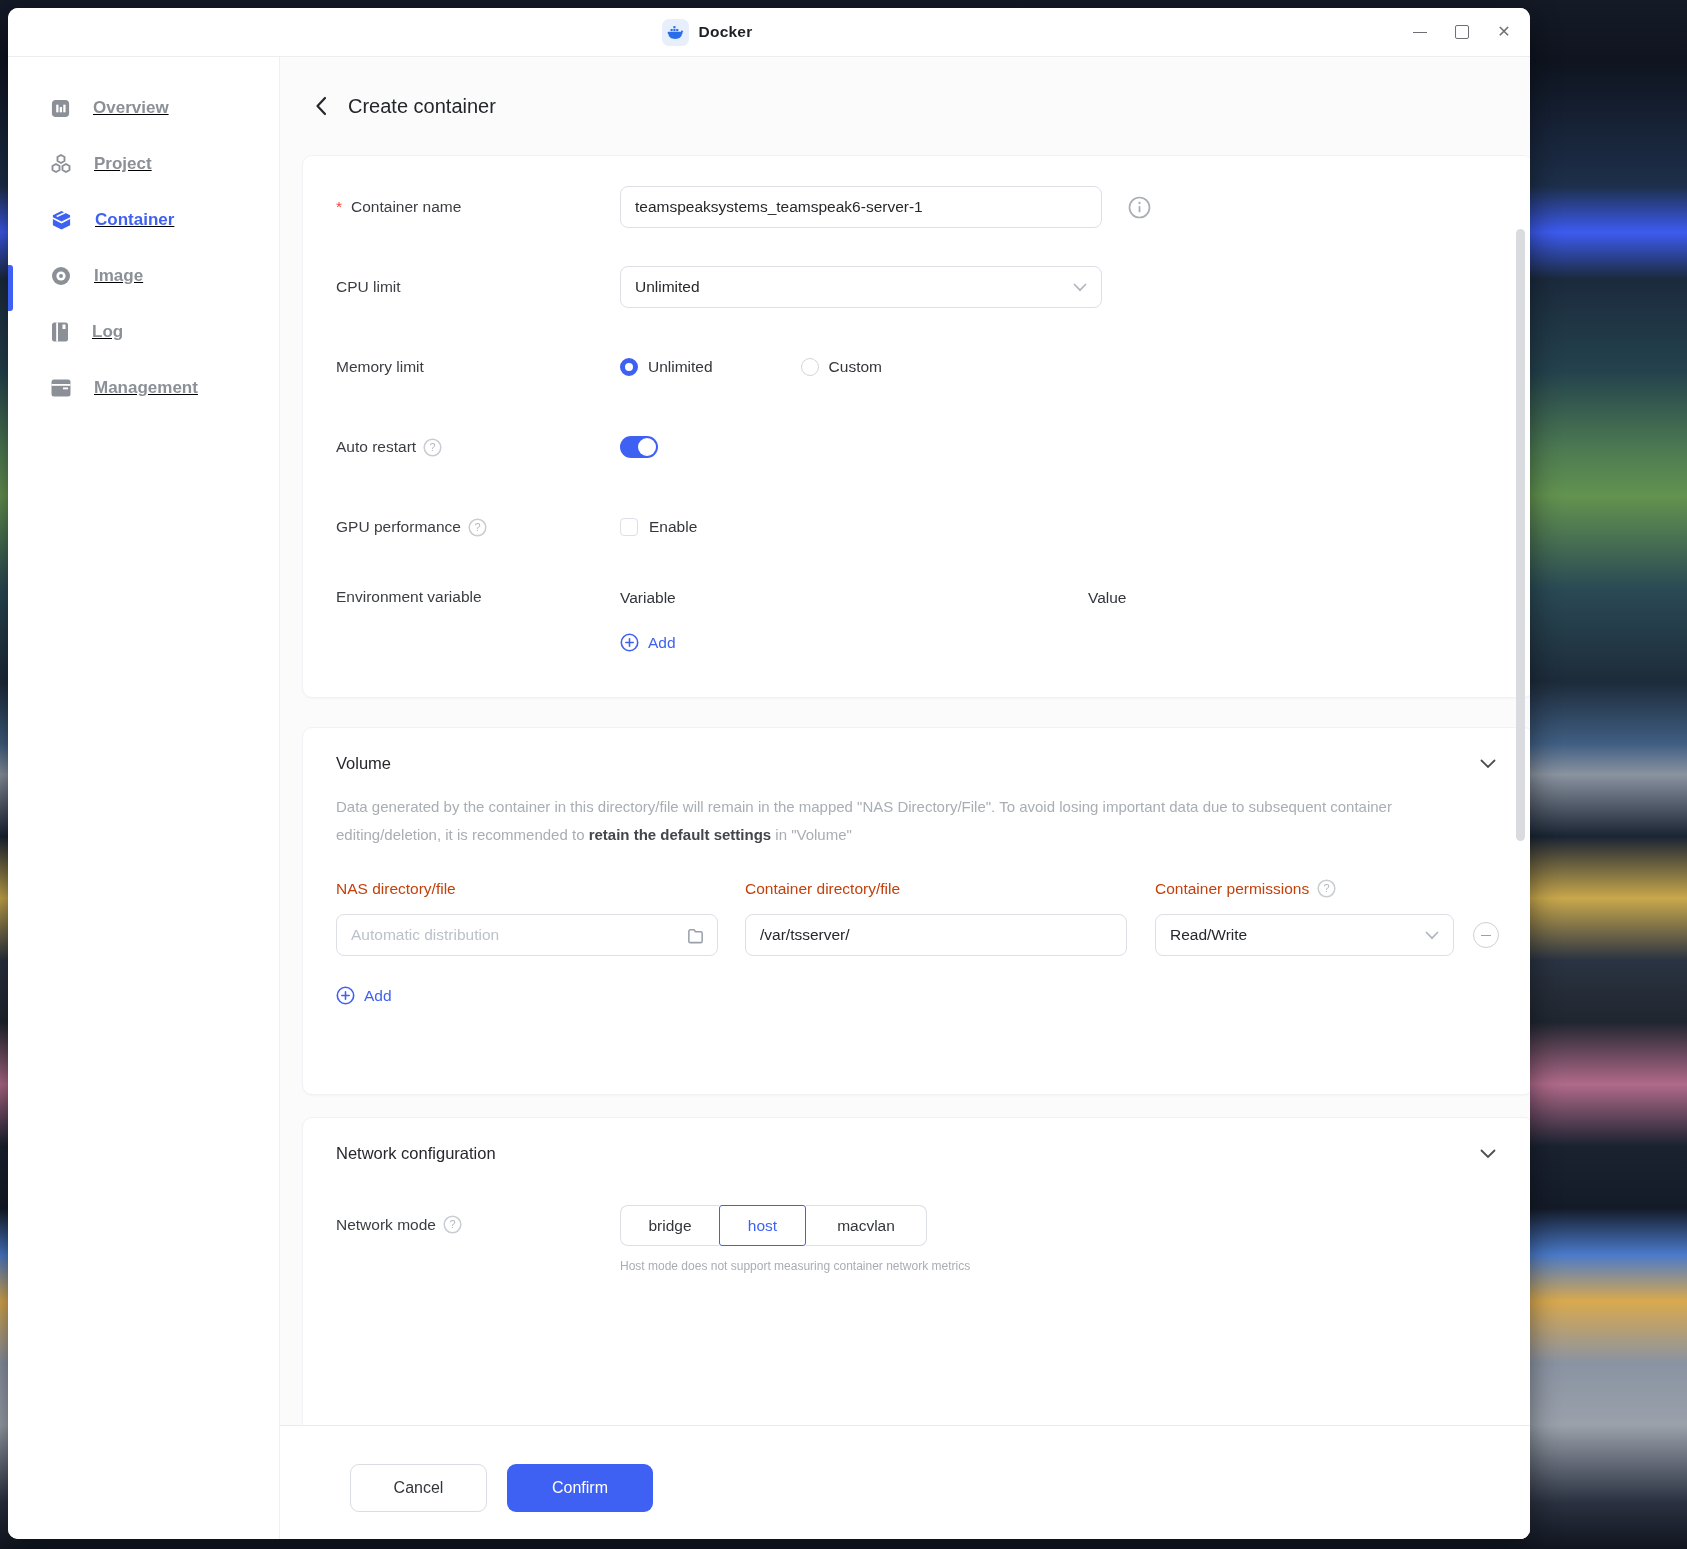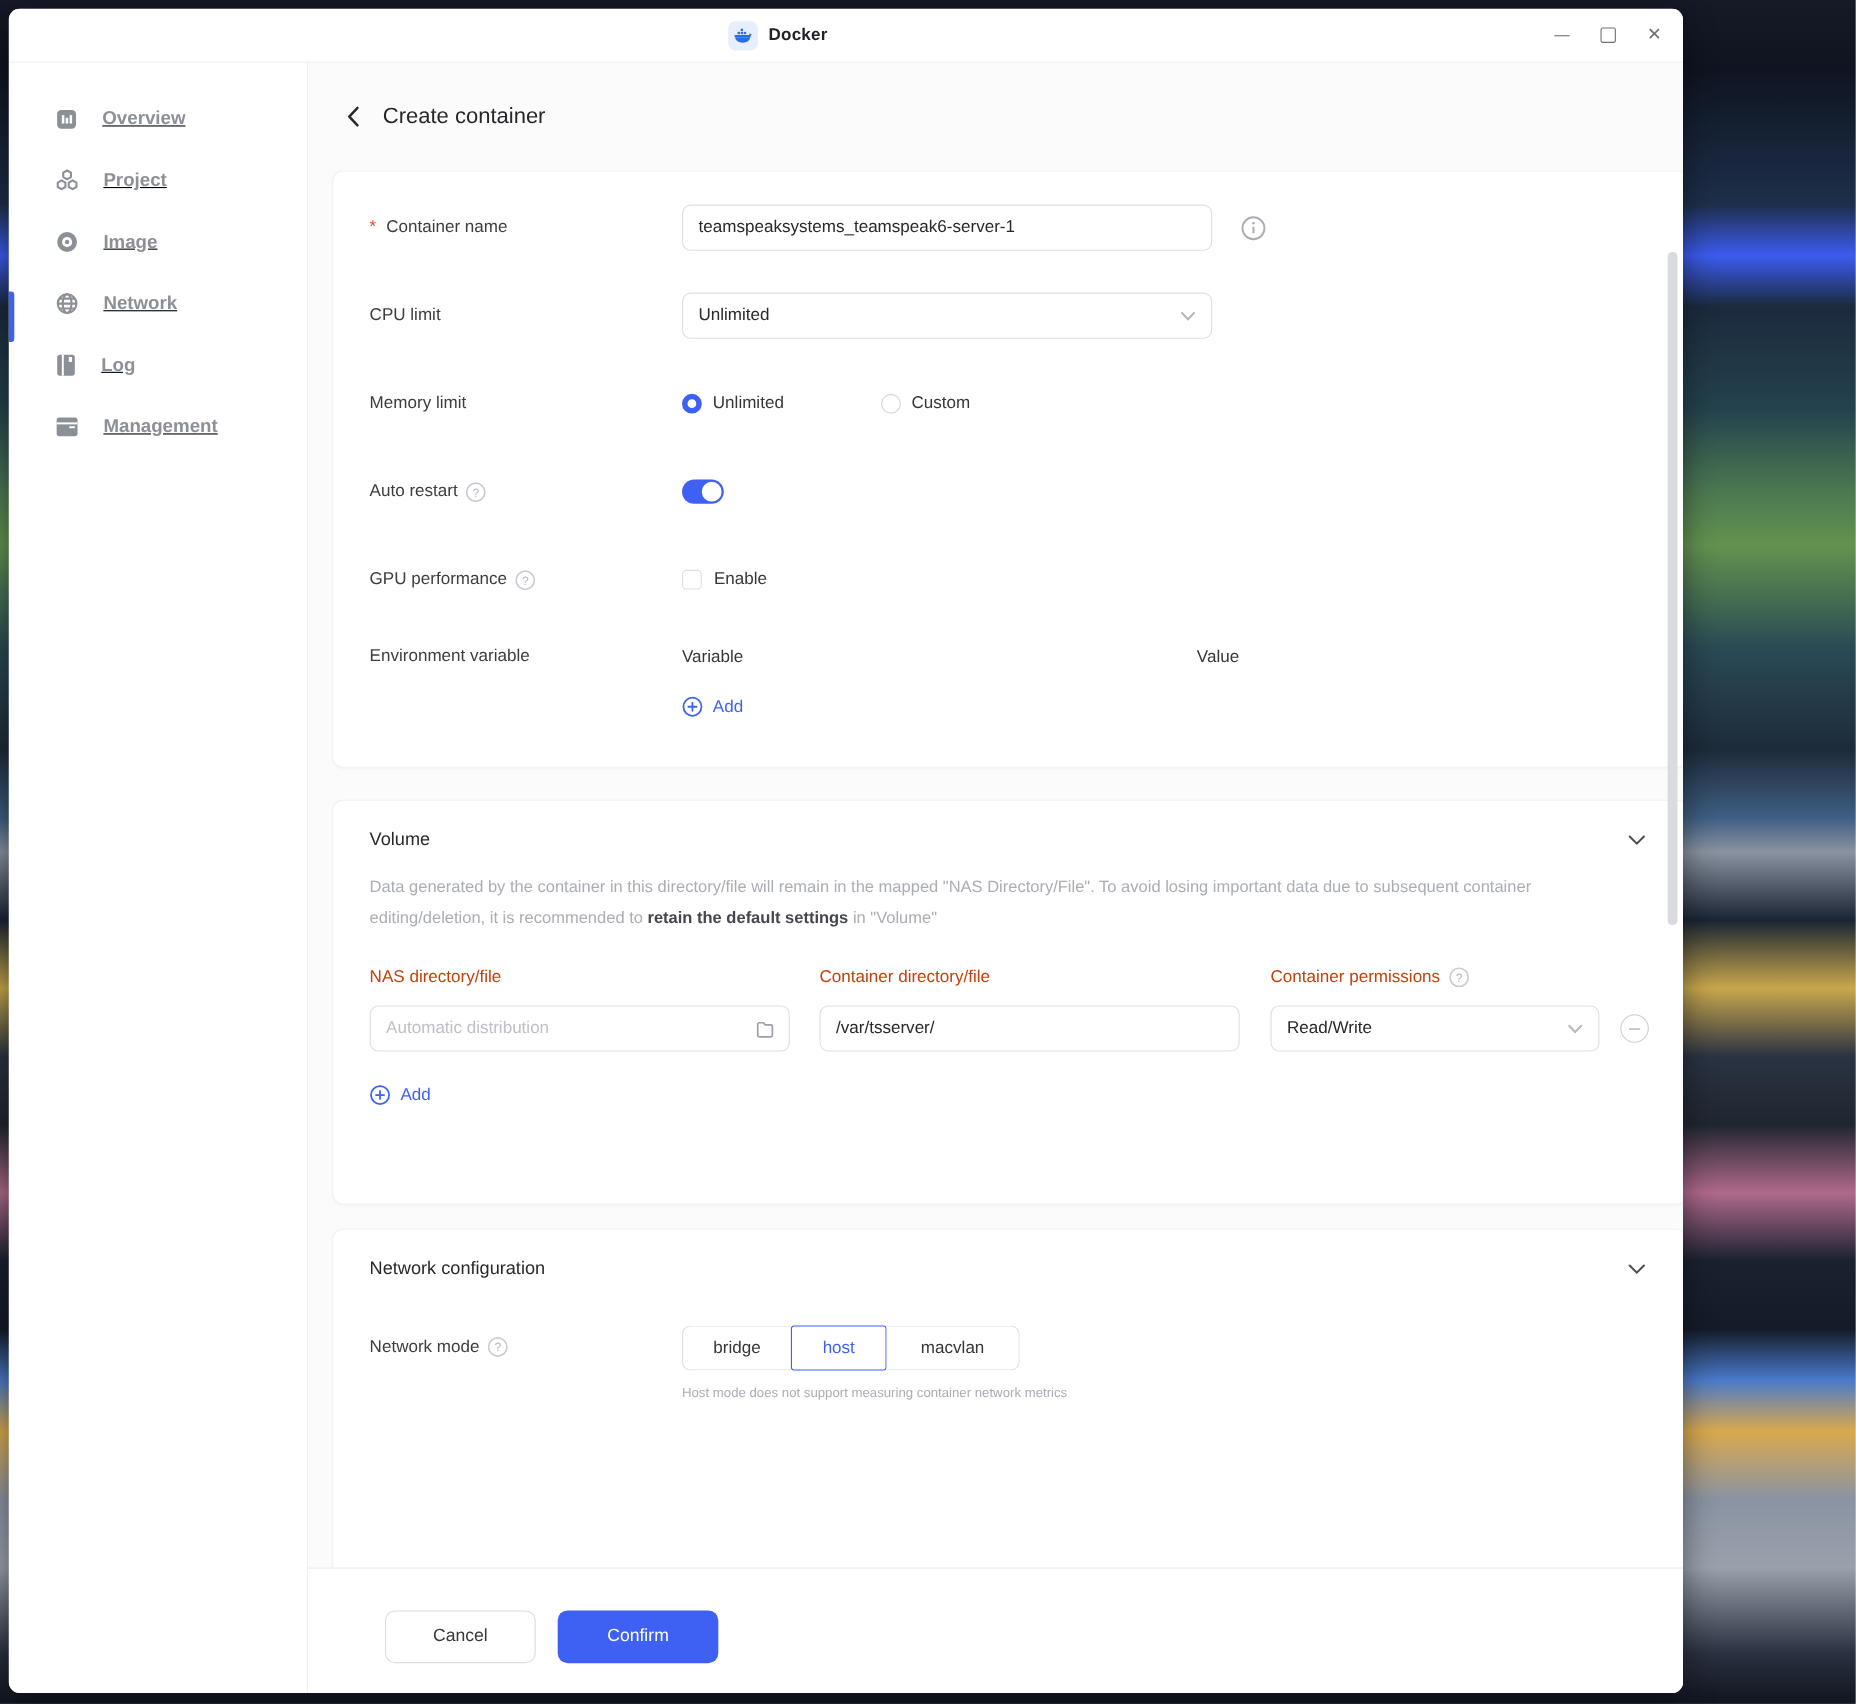--- a/index.html
+++ b/index.html
@@ -157,42 +157,42 @@
         <span>
           <svg width="22" height="22" viewBox="0 0 22 22" fill="none" stroke="#8b9097" stroke-width="1.9" stroke-linejoin="round">
             <path d="M11 2l3.5 2v4L11 10 7.5 8V4z"></path>
               <path d="M6 11l3.5 2v4L6 19l-3.5-2v-4z"></path>
               <path d="M16 11l3.5 2v4L16 19l-3.5-2v-4z"></path>
           </svg>
         </span>
         <span class="lbl">Project</span>
       </div>
 
+      <div class="side-item active">
+        <span>
+          <svg width="23" height="23" viewBox="0 0 24 24" fill="#3f61f3">
+              <path d="M12 2l9 4.5v2L12 13 3 8.5v-2z"></path>
+              <path d="M3 10.5l9 4.5 9-4.5V17l-9 4.5L3 17z"></path>
+              <path d="M7 7.8l9-4.2" stroke="#fff" stroke-width="1.6" fill="none"></path>
+            </svg>
+        </span>
+        <span class="lbl">Container</span>
+      </div>
 
       <div class="side-item">
         <span>
           <svg width="22" height="22" viewBox="0 0 22 22">
               <circle cx="11" cy="11" r="9" fill="#8b9097"></circle>
               <circle cx="11" cy="11" r="4.6" fill="#fff"></circle>
               <circle cx="11" cy="11" r="2" fill="#8b9097"></circle>
             </svg>
         </span>
         <span class="lbl">Image</span>
       </div>
 
-      <div class="side-item">
-        <span>
-          <svg width="22" height="22" viewBox="0 0 22 22" fill="none" stroke="#8b9097" stroke-width="1.9">
-              <circle cx="11" cy="11" r="8.5"></circle>
-              <ellipse cx="11" cy="11" rx="4" ry="8.5"></ellipse>
-              <path d="M2.5 11h17M3.5 6.5h15M3.5 15.5h15"></path>
-            </svg>
-        </span>
-        <span class="lbl">Network</span>
-      </div>
 
       <div class="side-item">
         <span>
           <svg width="20" height="22" viewBox="0 0 20 22">
               <rect x="2" y="1.5" width="16" height="19" rx="2.5" fill="#8b9097"></rect>
               <rect x="6.2" y="1.5" width="1.8" height="19" fill="#fff"></rect>
               <rect x="12.5" y="3.5" width="3" height="4.5" fill="#fff"></rect>
             </svg>
         </span>
         <span class="lbl">Log</span>

